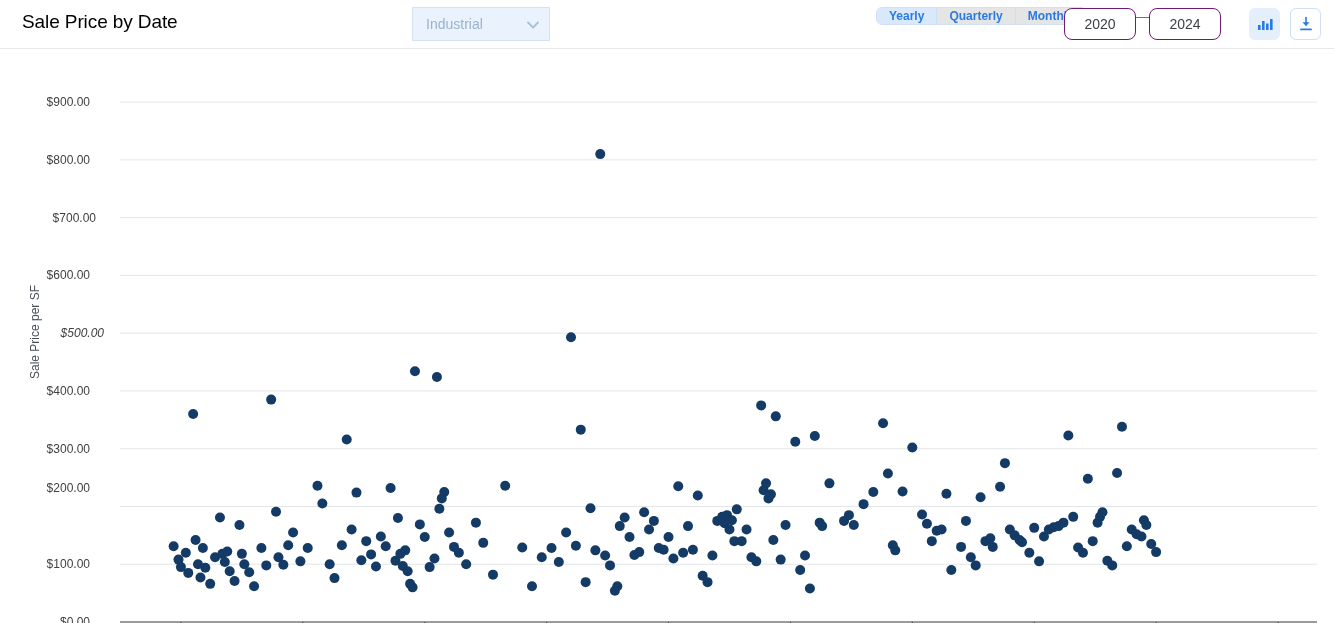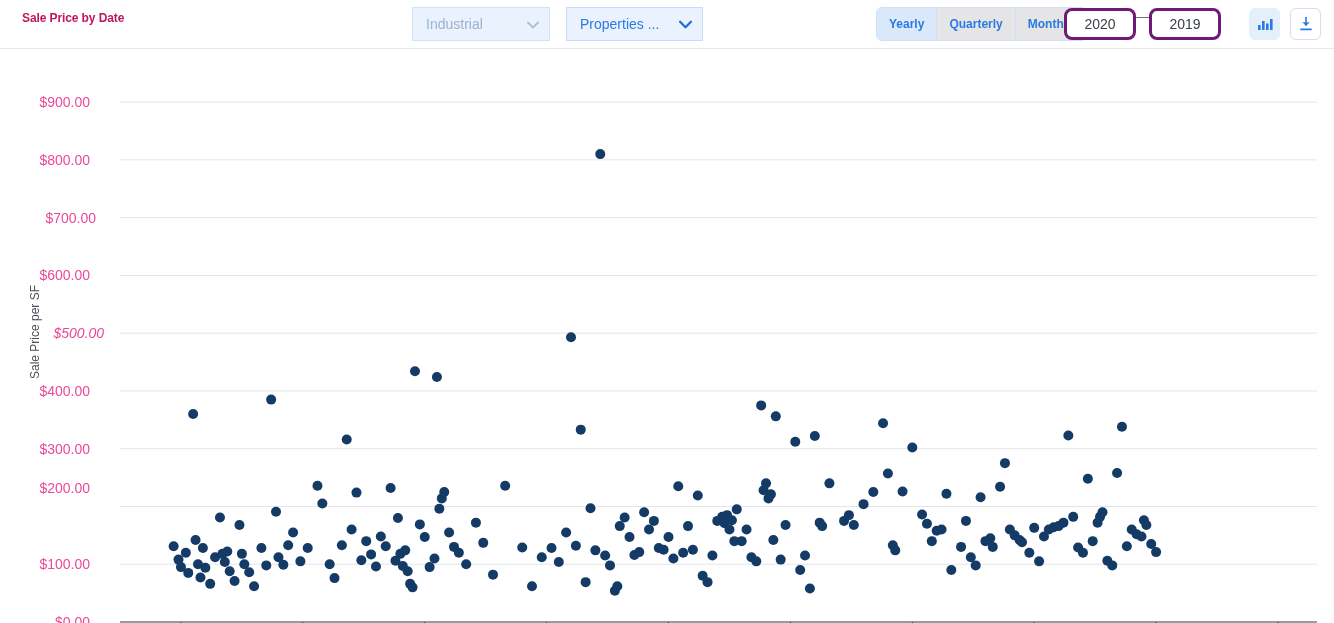--- a/index.html
+++ b/index.html
@@ -15,23 +15,23 @@
   .toolbar {
     position: relative;
     height: 49px;
     width: 1334px;
     border-bottom: 1px solid #e6e8eb;
     background: #ffffff;
   }
   .chart-title {
     position: absolute;
     left: 22px; top: 11px;
-    font-size: 12px;
-    font-weight: bold;
-    color: #be185d;
+    font-size: 19px;
+    font-weight: normal;
+    color: #000000;
     letter-spacing: -0.1px;
   }
 
   .ctrl {
     position: absolute;
     top: 7px;
     height: 34px;
     border-radius: 0;
     border: 1px solid #c8dcf5;
     background: #eaf2fd;
@@ -48,21 +48,21 @@
 
   #ctrl-property-type { left: 412px; width: 138px; color: #9bb3cc; border-color: #d4e2f2; }
   #ctrl-property-type .chev svg path { stroke: #a9c0d6; }
   #ctrl-data-set      { left: 566px; width: 137px; }
   #ctrl-metric        { left: 719px; width: 137px; margin-top: 42px; }
 
   
   .segmented {
     position: absolute;
     left: 876px; top: 7px;
-    height: 34px;
+    height: 18px;
     display: flex;
     border: 1px solid #cfe0f5;
     border-radius: 6px;
     overflow: hidden;
     background: #ffffff;
   }
   .seg {
     display: flex; align-items: center; justify-content: center;
     padding: 0 12px;
     font-size: 12px;
@@ -74,21 +74,21 @@
     user-select: none;
   }
   .seg:last-child { border-right: none; }
   .seg.active { background: #d9e9fb; }
 
   
   .yearbox {
     position: absolute;
     top: 8px;
     width: 72px; height: 32px;
-    border: 3px solid #701a75;
+    border: 1px solid #701a75;
     border-radius: 8px;
     background: #ffffff;
     display: flex; align-items: center; justify-content: center;
     font-size: 14px;
     color: #3b4148;
     cursor: text;
   }
   #year-start { left: 1064px; }
   #year-end   { left: 1149px; }
   .year-dash {
@@ -117,22 +117,22 @@
     width: 1334px;
     height: 574px;
     background: #ffffff;
   }
   .plot-svg { position: absolute; left: 0; top: 0; }
 
   .ylab {
     position: absolute;
     text-align: right;
     width: 90px;
-    font-size: 14px;
-    color: #ec4899;
+    font-size: 12px;
+    color: #404040;
     transform: translateY(-50%);
   }
   .yaxis-title {
     position: absolute;
     left: 28px; top: 283px;
     font-size: 12px;
     color: #4a4f57;
     transform: rotate(-90deg) translate(-50%, 0);
     transform-origin: left top;
     white-space: nowrap;
@@ -147,47 +147,39 @@
 
   <div class="ctrl" id="ctrl-property-type">
     <span class="lbl">Industrial</span>
     <span class="chev">
       <svg width="12" height="8" viewBox="0 0 12 8">
           <path d="M1 1.5 L6 6.5 L11 1.5" fill="none" stroke="#a9c0d6" stroke-width="1.8" stroke-linecap="round" stroke-linejoin="round"></path>
         </svg>
     </span>
   </div>
 
-  <div class="ctrl" id="ctrl-data-set">
-    <span class="lbl">Properties ...</span>
-    <span class="chev">
-      <svg width="13" height="9" viewBox="0 0 12 8">
-          <path d="M1 1.5 L6 6.5 L11 1.5" fill="none" stroke="#1d6fd6" stroke-width="2.1" stroke-linecap="round" stroke-linejoin="round"></path>
-        </svg>
-    </span>
-  </div>
 
   <div class="ctrl" id="ctrl-metric">
     <span class="lbl">Per SF</span>
     <span class="chev">
       <svg width="13" height="9" viewBox="0 0 12 8">
           <path d="M1 1.5 L6 6.5 L11 1.5" fill="none" stroke="#1d6fd6" stroke-width="2.1" stroke-linecap="round" stroke-linejoin="round"></path>
         </svg>
     </span>
   </div>
 
   <div class="segmented">
     <div class="seg active">Yearly</div>
     <div class="seg">Quarterly</div>
     <div class="seg">Monthly</div>
   </div>
 
   <div class="yearbox" id="year-start">2020</div>
   <div class="year-dash">—</div>
-  <div class="yearbox" id="year-end">2019</div>
+  <div class="yearbox" id="year-end">2024</div>
 
   <div class="iconbtn" id="btn-chart-view">
     <svg width="16" height="14" viewBox="0 0 16 14">
       <rect x="1" y="8" width="2.6" height="5" fill="#2a7ae4"></rect>
       <rect x="5" y="4" width="2.6" height="9" fill="#2a7ae4"></rect>
       <rect x="9" y="6.5" width="2.6" height="6.5" fill="#2a7ae4"></rect>
       <rect x="13" y="2" width="2.6" height="11" fill="#2a7ae4"></rect>
     </svg>
   </div>
 

